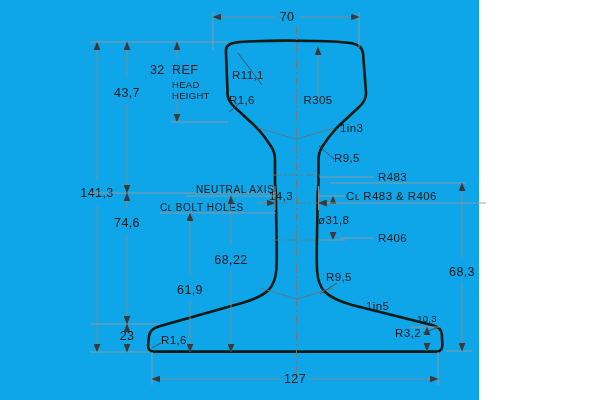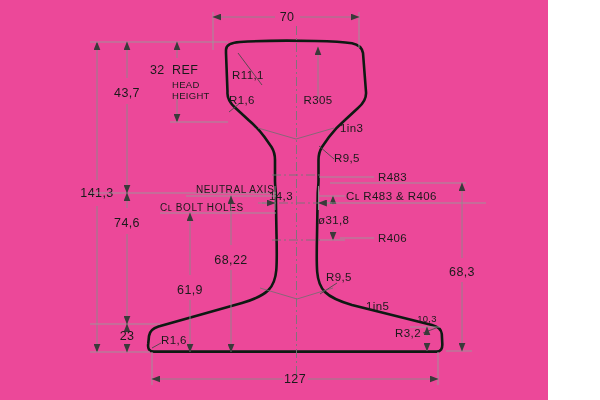--- a/index.html
+++ b/index.html
@@ -8,23 +8,23 @@
     background: #ffffff;
   }
   body {
     width: 600px;
     height: 400px;
     overflow: hidden;
     font-family: "Liberation Sans", sans-serif;
   }
   #drawing-root {
     position: relative;
-    width: 548px;
+    width: 479px;
     height: 400px;
-    background: #ec4899;
+    background: #0ea5e9;
   }
   svg#rail-drawing {
     display: block;
     width: 600px;
     height: 400px;
   }
   .profile-outline {
     fill: none;
     stroke: #0d1a12;
     stroke-width: 2.6;

